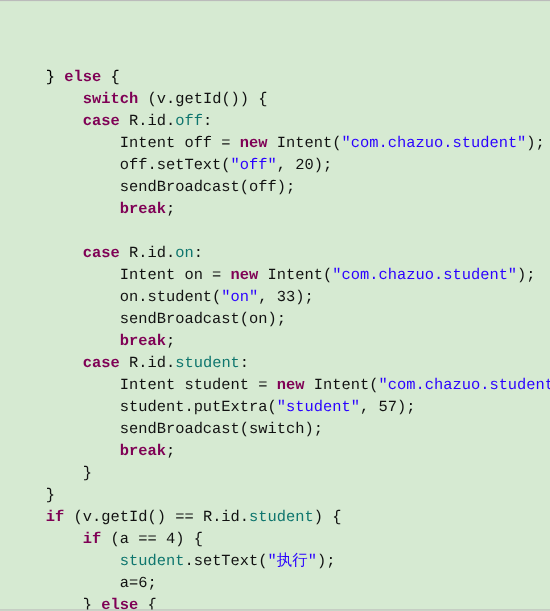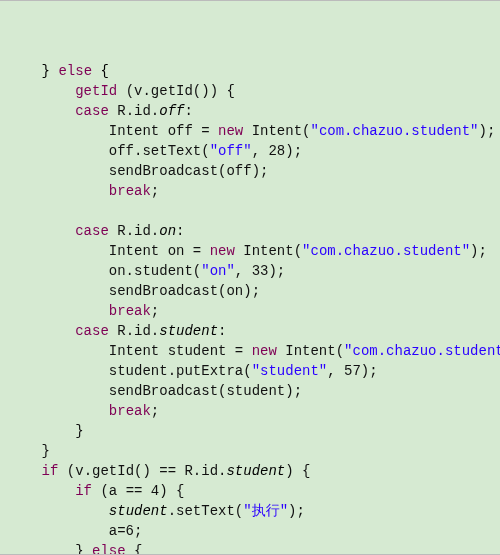--- a/index.html
+++ b/index.html
@@ -9,46 +9,46 @@
     border-bottom: 1px solid #bbb;
     font-family: Consolas, "Courier New", monospace;
     font-size: 14px;
     line-height: 20px;
     color: #111;
     padding: 0 8px;
     width: 500px;
     height: 555px;
     white-space: pre;
   }
-  .kw  { color: #7f0055; font-weight: normal; }    
-  .fld { color: #000000; font-style: italic; }   
+  .kw  { color: #7f0055; font-weight: bold; }    
+  .fld { color: #0f766e; }   
   .str { color: #2a00ff; }                          
   .br  { color: #000; }                          
 </style>
 </head>
 <body>
 
 
 <div><span><span class="br">    }</span> <span class="kw">else</span><span class="br"> {</span></span>
-<span><span>        </span><span class="kw">getId</span><span> (v.getId()) {</span></span>
+<span><span>        </span><span class="kw">switch</span><span> (v.getId()) {</span></span>
 <span><span>        </span><span class="kw">case</span><span> R.id.</span><span class="fld">off</span><span>:</span></span>
 <span><span>            Intent off = </span><span class="kw">new</span><span> Intent(</span><span class="str">"com.chazuo.student"</span><span>);</span></span>
-<span><span>            off.setText(</span><span class="str">"off"</span><span>, 28);</span></span>
+<span><span>            off.setText(</span><span class="str">"off"</span><span>, 20);</span></span>
 <span><span>            sendBroadcast(off);</span></span>
 <span><span>            </span><span class="kw">break</span><span>;</span></span>
 <span><span></span></span>
 <span><span>        </span><span class="kw">case</span><span> R.id.</span><span class="fld">on</span><span>:</span></span>
 <span><span>            Intent on = </span><span class="kw">new</span><span> Intent(</span><span class="str">"com.chazuo.student"</span><span>);</span></span>
 <span><span>            on.student(</span><span class="str">"on"</span><span>, 33);</span></span>
 <span><span>            sendBroadcast(on);</span></span>
 <span><span>            </span><span class="kw">break</span><span>;</span></span>
 <span><span>        </span><span class="kw">case</span><span> R.id.</span><span class="fld">student</span><span>:</span></span>
 <span><span>            Intent student = </span><span class="kw">new</span><span> Intent(</span><span class="str">"com.chazuo.student"</span></span>
 <span><span>            student.putExtra(</span><span class="str">"student"</span><span>, 57);</span></span>
-<span><span>            sendBroadcast(student);</span></span>
+<span><span>            sendBroadcast(switch);</span></span>
 <span><span>            </span><span class="kw">break</span><span>;</span></span>
 <span><span>        }</span></span>
 <span><span>    }</span></span>
 <span><span>    </span><span class="kw">if</span><span> (v.getId() == R.id.</span><span class="fld">student</span><span>) {</span></span>
 <span><span>        </span><span class="kw">if</span><span> (a == 4) {</span></span>
 <span><span>            </span><span class="fld">student</span><span>.setText(</span><span class="str">"执行"</span><span>);</span></span>
 <span><span>            a=6;</span></span>
 <span><span>        } </span><span class="kw">else</span><span> {</span></span>
 
 

